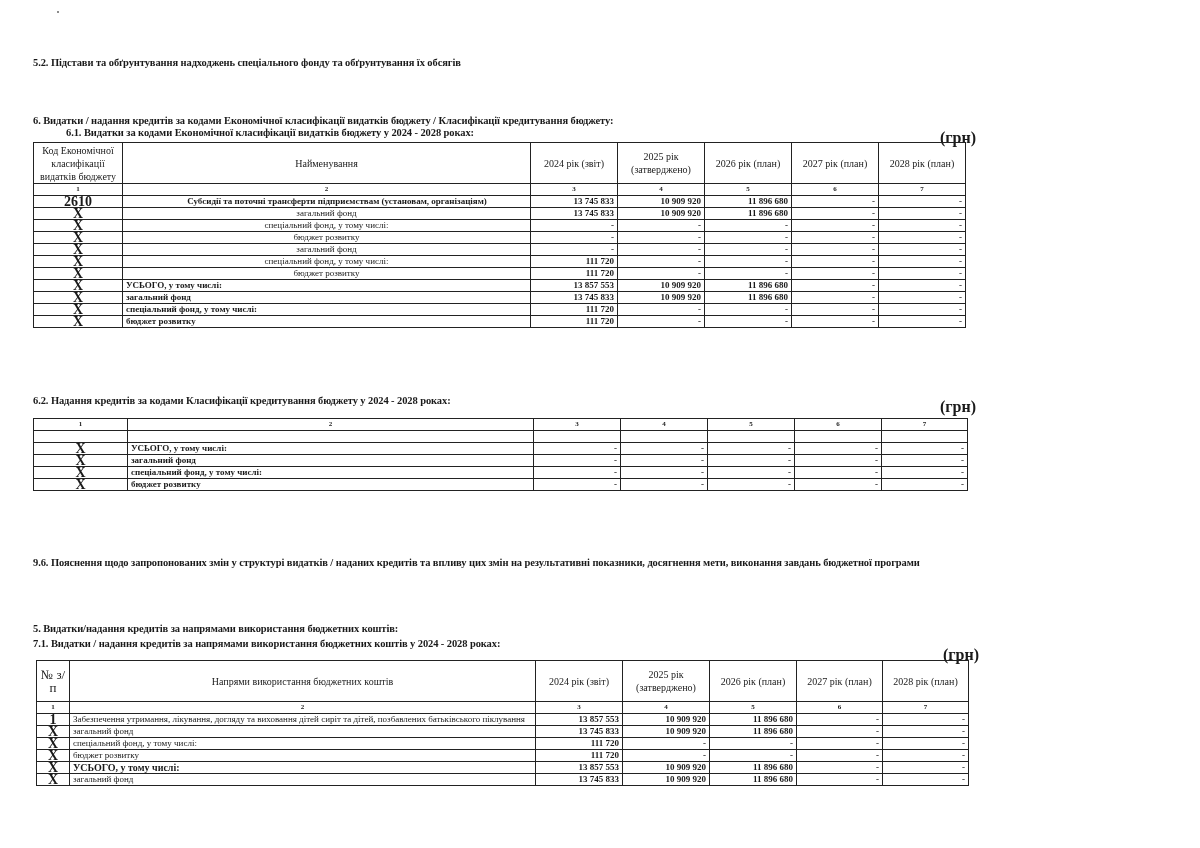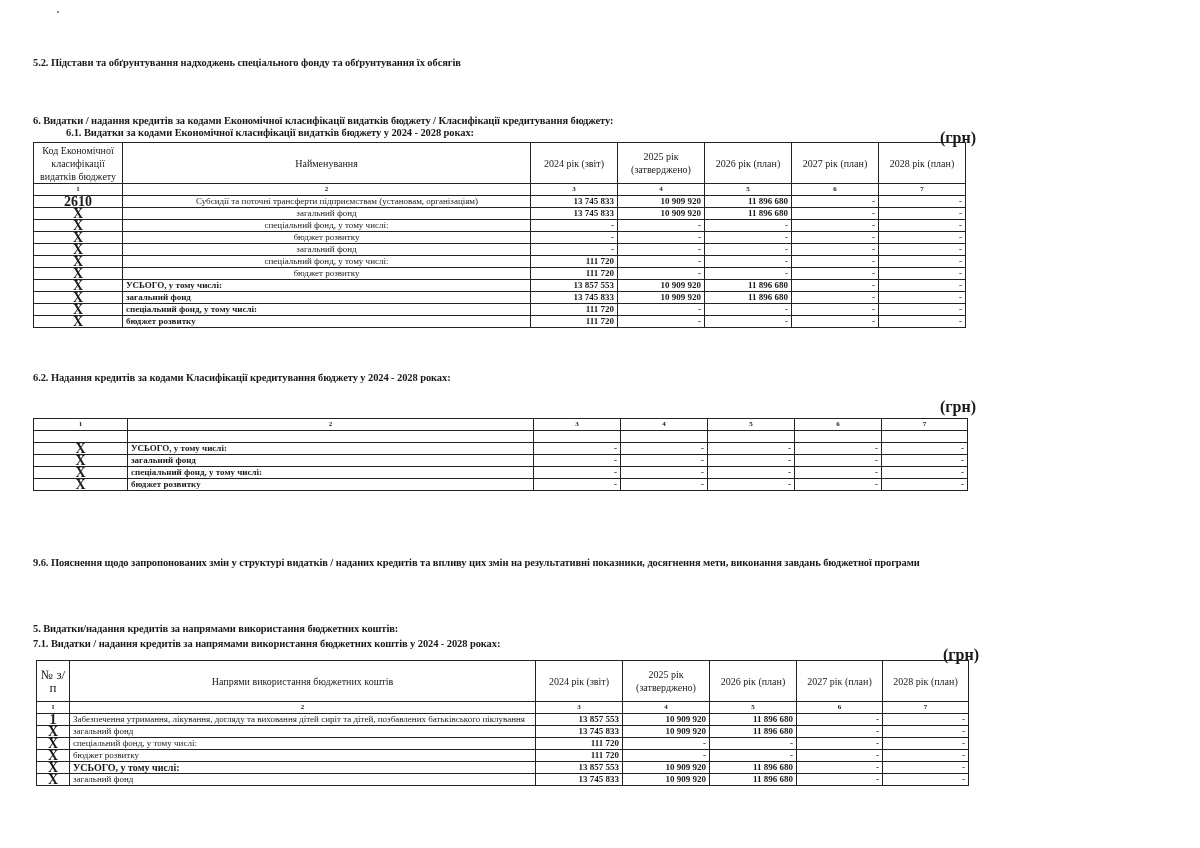--- a/index.html
+++ b/index.html
@@ -61,21 +61,21 @@
       <td class="idx">1</td>
       <td class="idx">2</td>
       <td class="idx">3</td>
       <td class="idx">4</td>
       <td class="idx">5</td>
       <td class="idx">6</td>
       <td class="idx">7</td>
     </tr>
   <tr>
         <td class="code">2610</td>
-        <td class="name-c" style="font-weight: normal; padding-left: 24px;">Субсидії та поточні трансферти підприємствам (установам, організаціям)</td>
+        <td class="name-c" style="font-weight: bold; padding-left: 24px;">Субсидії та поточні трансферти підприємствам (установам, організаціям)</td>
         <td class="num">13 745 833</td>
         <td class="num">10 909 920</td>
         <td class="num">11 896 680</td>
         <td class="num">-</td>
         <td class="num">-</td>
       </tr>
       <tr>
         <td class="code">X</td>
         <td class="name-c" style="font-weight: normal;">загальний фонд</td>
         <td class="num">13 745 833</td>
@@ -161,21 +161,21 @@
         <td class="name-l">бюджет розвитку</td>
         <td class="num">111 720</td>
         <td class="num">-</td>
         <td class="num">-</td>
         <td class="num">-</td>
         <td class="num">-</td>
       </tr>
     </tbody>
 </table>
 
-<div class="heading" style="left:33px; top:372px;text-align:right;">6.2. Надання кредитів за кодами Класифікації кредитування бюджету у 2024 - 2028 роках:</div>
+<div class="heading" style="left:33px; top:395px;text-align:right;">6.2. Надання кредитів за кодами Класифікації кредитування бюджету у 2024 - 2028 роках:</div>
 <div class="unit" style="left:940px; top:398px;">(грн)</div>
 
 <table class="grid" id="t62" style="left:33px; top:418px; width:934px;">
   <colgroup>
       <col style="width:94px">
       <col style="width:406px">
       <col style="width:87px">
       <col style="width:87px">
       <col style="width:87px">
       <col style="width:87px">

